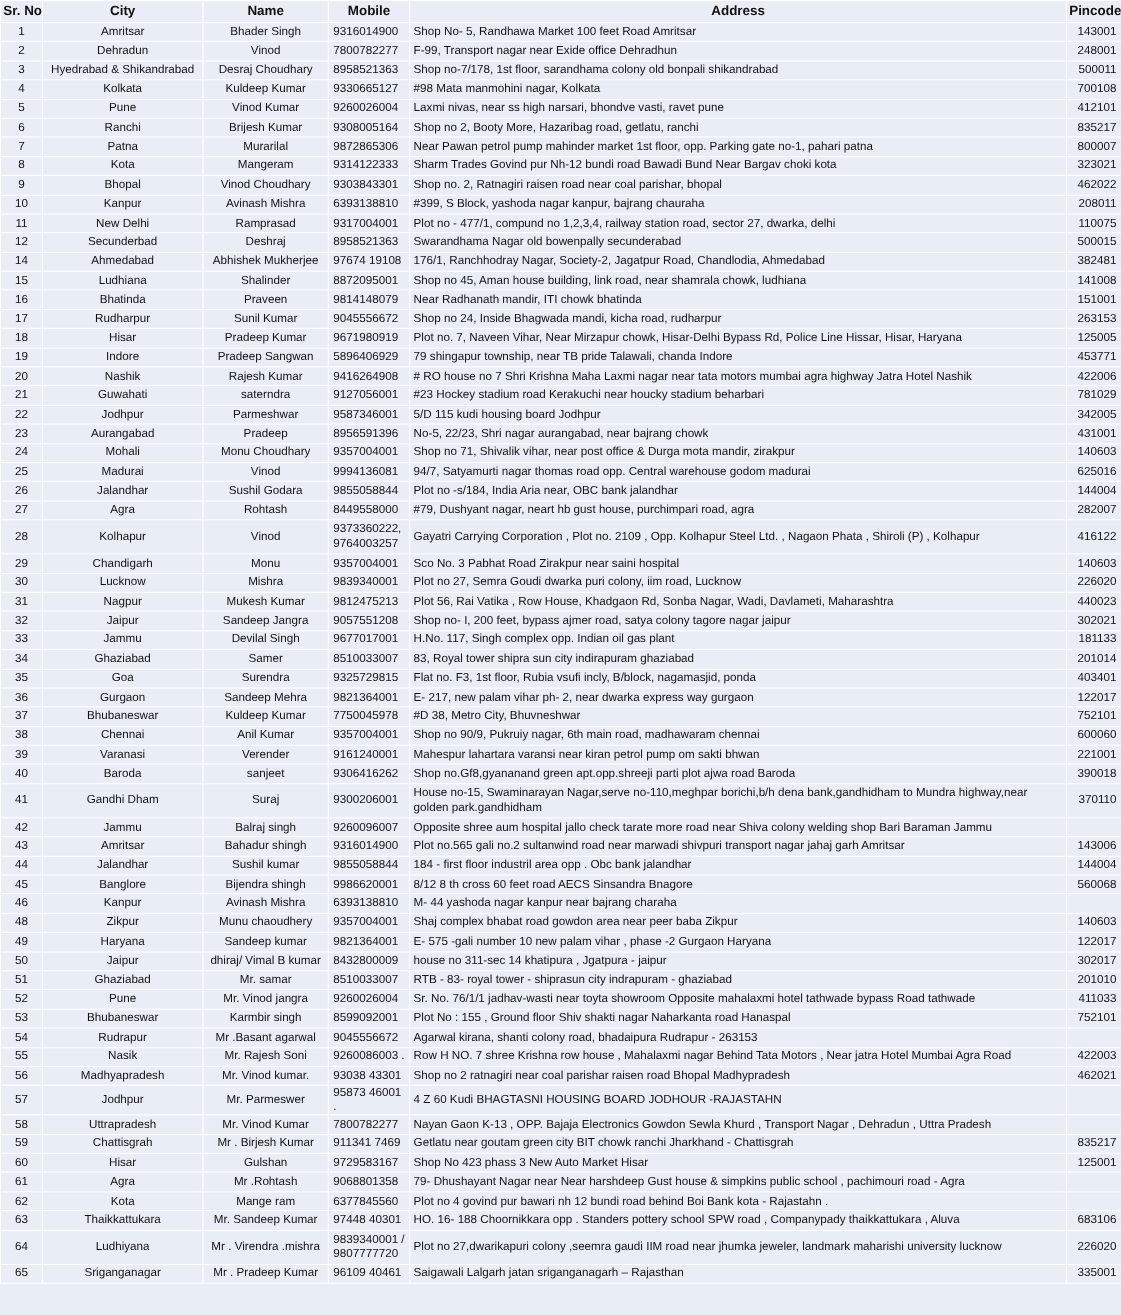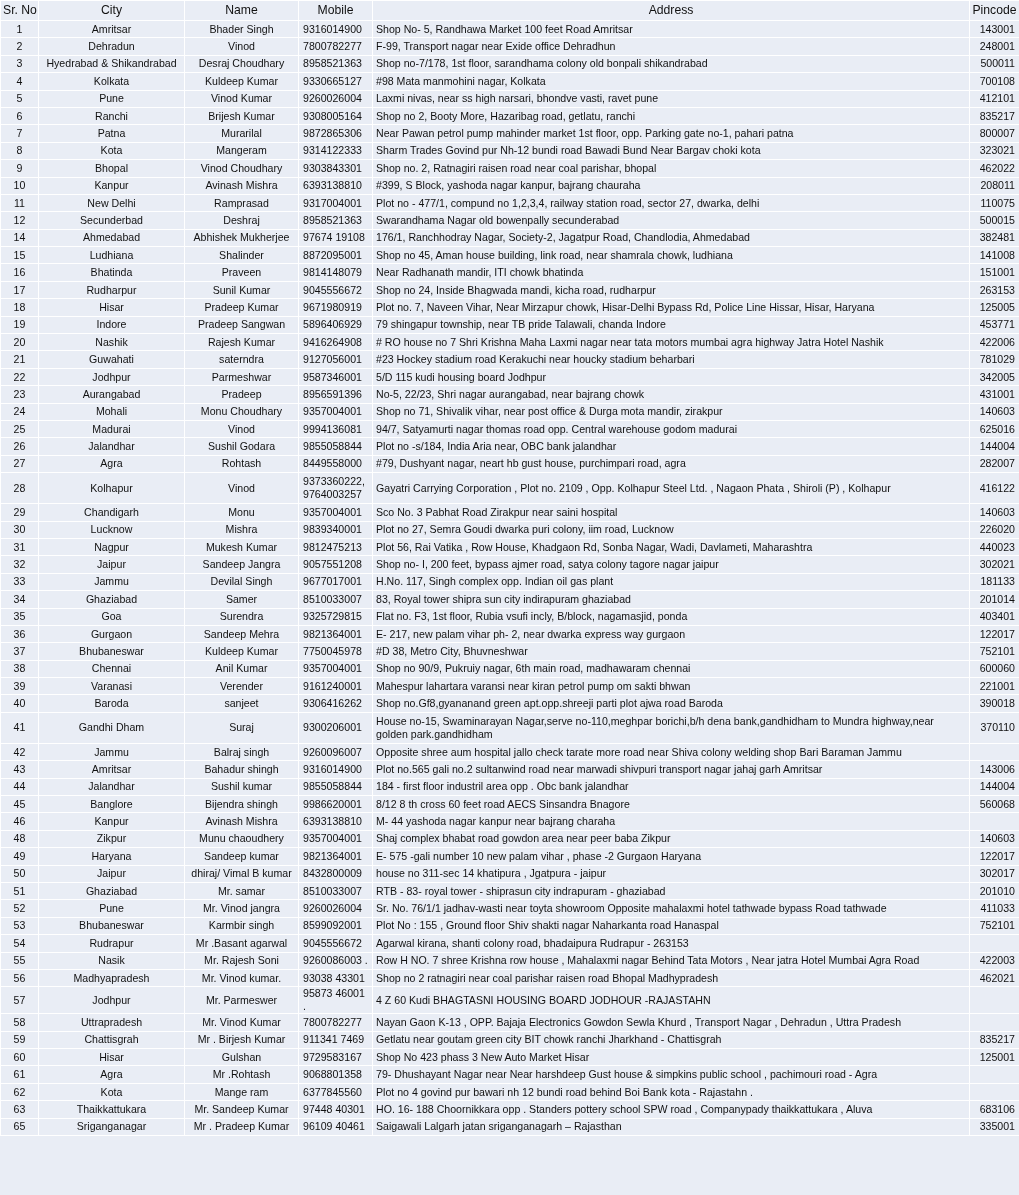--- a/index.html
+++ b/index.html
@@ -5,21 +5,21 @@
   html, body { margin: 0; padding: 0; background: #e9edf5; }
   body { width: 1019px; height: 1195px; overflow: hidden; font-family: "Liberation Sans", sans-serif; color: #111; }
   table { border-collapse: collapse; width: 1019px; table-layout: fixed; font-size: 10.6px; }
   col.c-sr { width: 38px; }
   col.c-city { width: 146px; }
   col.c-name { width: 114px; }
   col.c-mob { width: 74px; }
   col.c-addr { width: 597px; }
   col.c-pin { width: 50px; }
   th, td { border: 1px solid #ffffff; padding: 0 2px; height: 16.4px; line-height: 13px; vertical-align: middle; background: #e9edf5; white-space: nowrap; overflow: hidden; }
-  th { font-weight: normal; font-size: 12.2px; height: 19px; text-align: center; }
+  th { font-weight: bold; font-size: 12.2px; height: 19px; text-align: center; }
   td.sr, td.city, td.name { text-align: center; }
   td.mob { text-align: left; padding-left: 4px; white-space: pre-line; }
   td.addr { text-align: left; padding-left: 3px; white-space: normal; }
   td.pin { text-align: right; padding-right: 4px; }
   tr.tall td { height: 30px; }
 </style>
 </head>
 <body>
 
 <table>
@@ -524,20 +524,29 @@
         <td class="pin"></td>
       </tr>
       <tr>
         <td class="sr">63</td>
         <td class="city">Thaikkattukara</td>
         <td class="name">Mr. Sandeep Kumar</td>
         <td class="mob">97448 40301</td>
         <td class="addr">HO. 16- 188  Choornikkara opp . Standers pottery school SPW road , Companypady  thaikkattukara , Aluva</td>
         <td class="pin">683106</td>
       </tr>
+      <tr class="tall">
+        <td class="sr">64</td>
+        <td class="city">Ludhiyana</td>
+        <td class="name">Mr . Virendra .mishra</td>
+        <td class="mob">9839340001 /
+9807777720</td>
+        <td class="addr">Plot no 27,dwarikapuri colony ,seemra gaudi IIM road near jhumka jeweler, landmark maharishi university lucknow</td>
+        <td class="pin">226020</td>
+      </tr>
       <tr>
         <td class="sr">65</td>
         <td class="city">Sriganganagar</td>
         <td class="name">Mr . Pradeep Kumar</td>
         <td class="mob">96109 40461</td>
         <td class="addr">Saigawali Lalgarh jatan sriganganagarh – Rajasthan</td>
         <td class="pin">335001</td>
       </tr>
     </tbody>
 </table>

